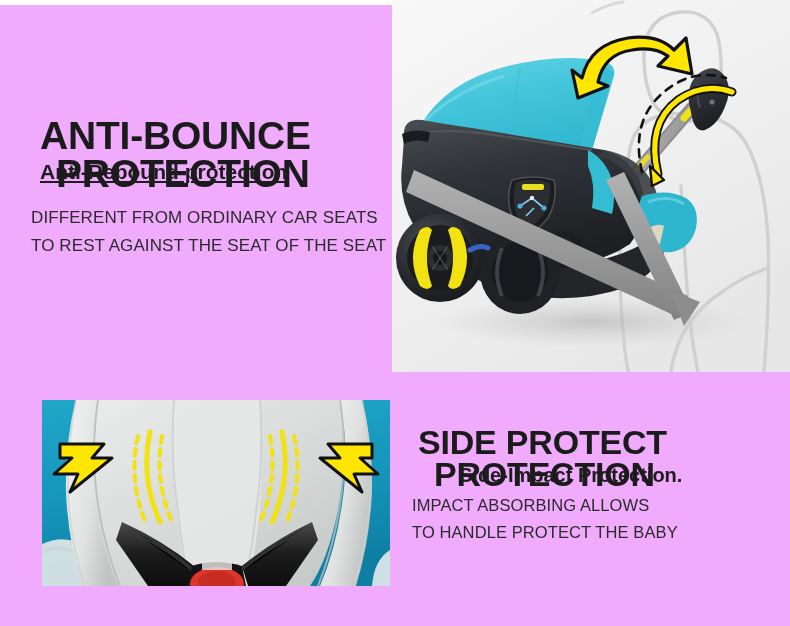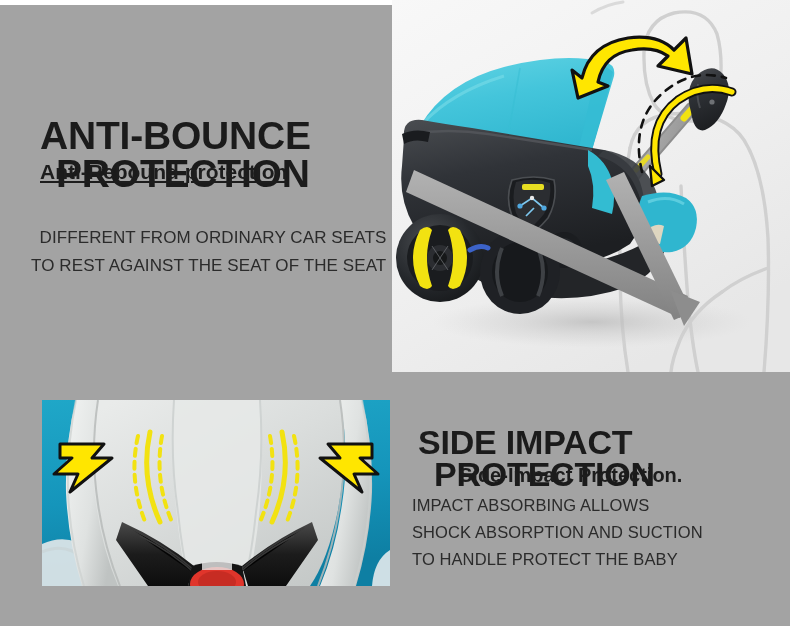--- a/index.html
+++ b/index.html
@@ -5,21 +5,21 @@
   html,body{margin:0;padding:0;}
   body{
     width:790px;height:626px;
     background:#ffffff;
     font-family:"Liberation Sans", sans-serif;
     overflow:hidden;
   }
   #page{
     position:relative;
     width:790px;height:626px;
-    background:#a3a3a3;
+    background:#f0abfc;
     overflow:hidden;
   }
   .top-white-strip{
     position:absolute;left:0;top:0;width:790px;height:5px;background:#ffffff;
   }
 
   
   .headline{
     position:absolute;
     font-weight:bold;
@@ -43,21 +43,21 @@
     font-size:17px;
     line-height:28px;
     font-weight:300;
     letter-spacing:0.1px;
   }
   .bodytext div{white-space:nowrap;}
 
   
   #anti-bounce-headline{ left:40px; top:80px; font-size:39px; }
   #anti-rebound-sub{ left:40px; top:160px;text-decoration:underline; }
-  #anti-bounce-body{ left:31px; top:224px;text-align:right; }
+  #anti-bounce-body{ left:31px; top:204px; }
 
   
   #side-impact-headline{ left:418px; top:393px; font-size:34px; }
   #side-impact-sub{ left:418px; top:464px; font-size:20px;margin-left:41px;}
   #side-impact-body{ left:412px; top:492px; font-size:16.5px; line-height:27px;}
 
   
   #photo-stroller{
     position:absolute;left:392px;top:0px;width:398px;height:372px;
     overflow:hidden;
@@ -337,25 +337,24 @@
   </div>
 
   <div class="subhead" id="anti-rebound-sub">Anti-Rebound protection</div>
 
   <div class="bodytext" id="anti-bounce-body">
     <div>DIFFERENT FROM ORDINARY CAR SEATS</div>
     <div>TO REST AGAINST THE SEAT OF THE SEAT</div>
   </div>
 
   <div class="headline" id="side-impact-headline">
-    <span>SIDE IMPACT</span>
+    <span>SIDE PROTECT</span>
     <span class="l2">PROTECTION</span>
   </div>
 
   <div class="subhead" id="side-impact-sub">Side-Impact Protection.</div>
 
   <div class="bodytext" id="side-impact-body">
     <div>IMPACT ABSORBING ALLOWS</div>
-    <div>SHOCK ABSORPTION AND SUCTION</div>
     <div>TO HANDLE PROTECT THE BABY</div>
   </div>
 
 </div>
 
 </body></html>

